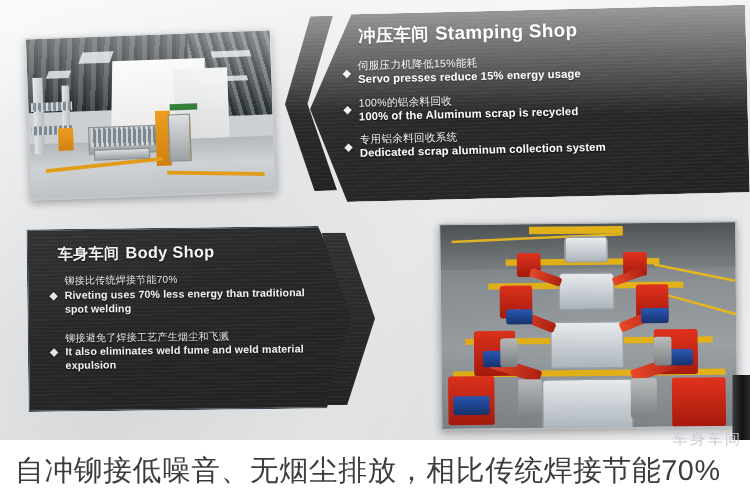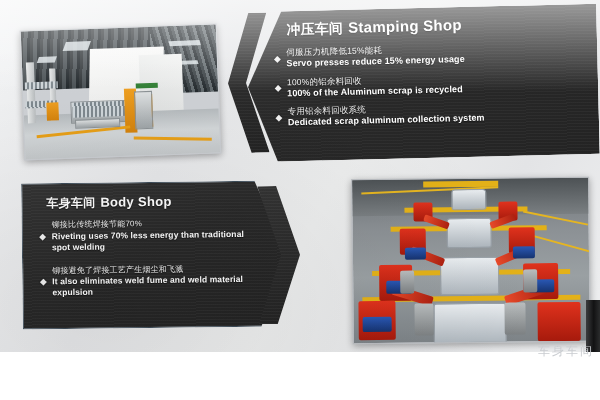--- a/index.html
+++ b/index.html
@@ -419,13 +419,14 @@
     <div class="bs-base" style="left:64%;top:76%;width:9%;height:20%;"></div>
     <div class="bs-base" style="left:20%;top:56%;width:6%;height:14%;"></div>
     <div class="bs-base" style="left:72%;top:56%;width:6%;height:14%;"></div>
   </div>
 
   <div id="board-edge"></div>
 </div>
 
 <div id="caption-bar">
   <div id="watermark">车身车间</div>
+  <div id="caption-text">自冲铆接低噪音、无烟尘排放，相比传统焊接节能70%</div>
 </div>
 
 </body></html>

